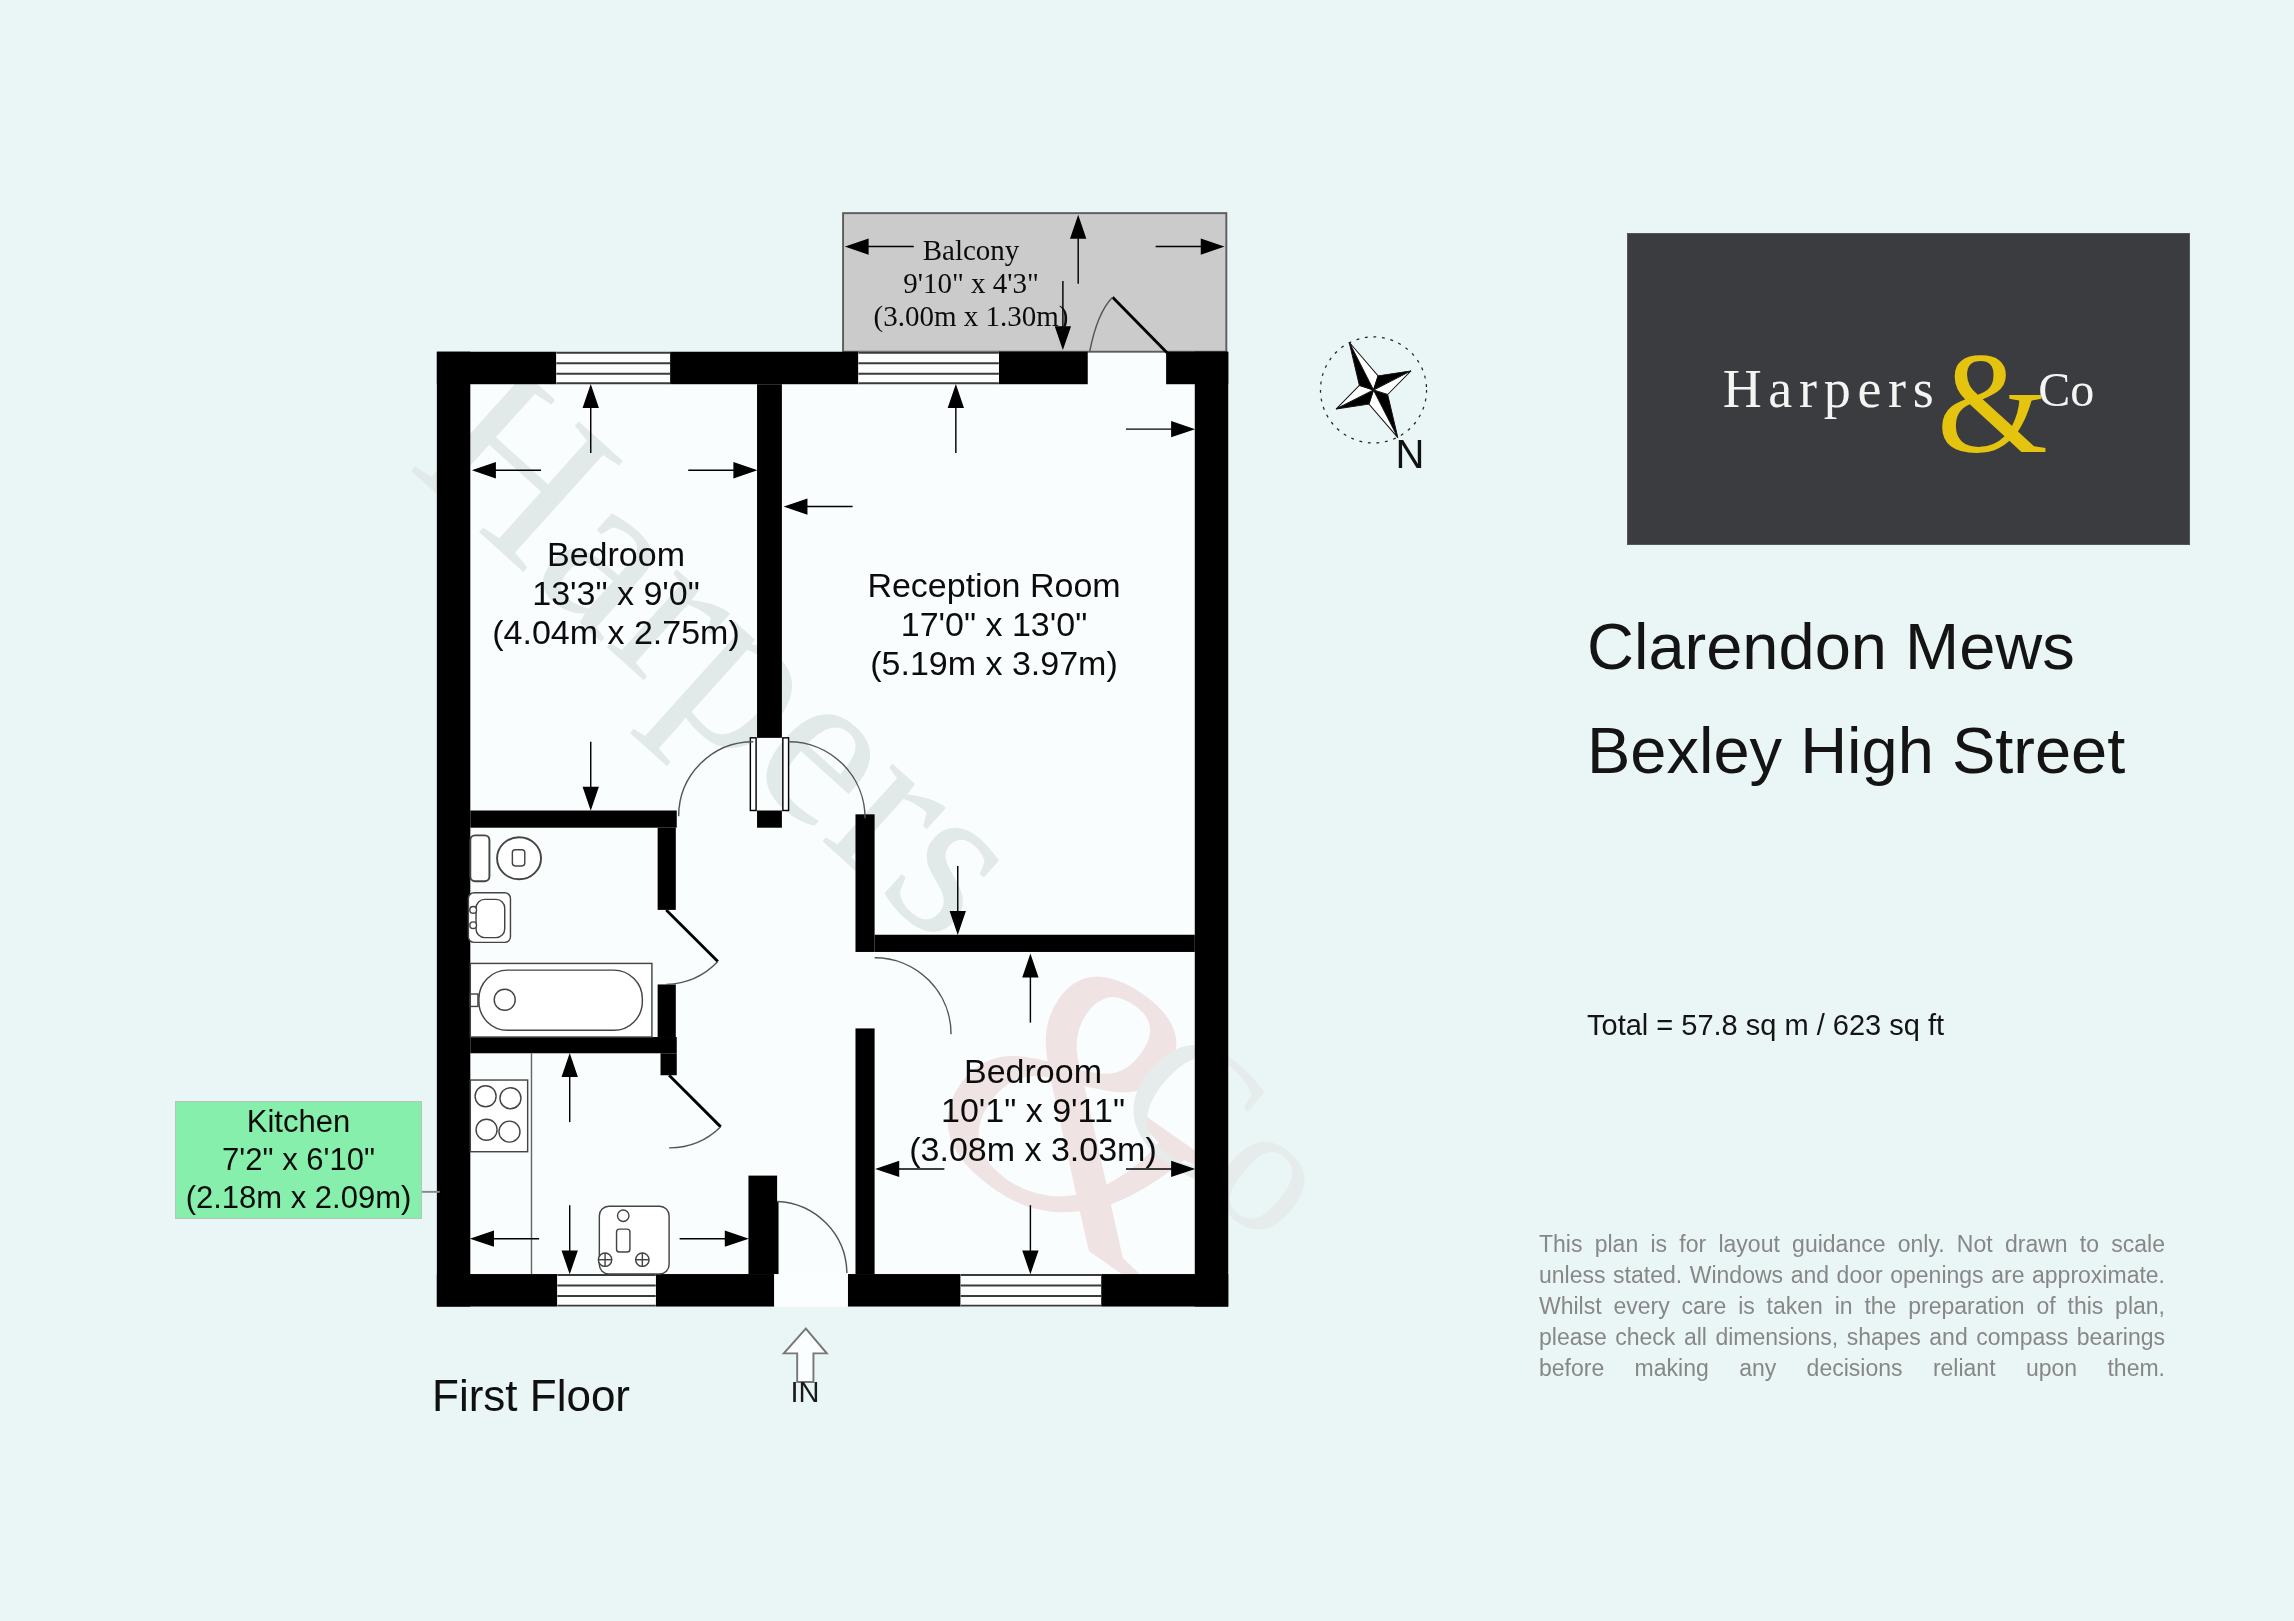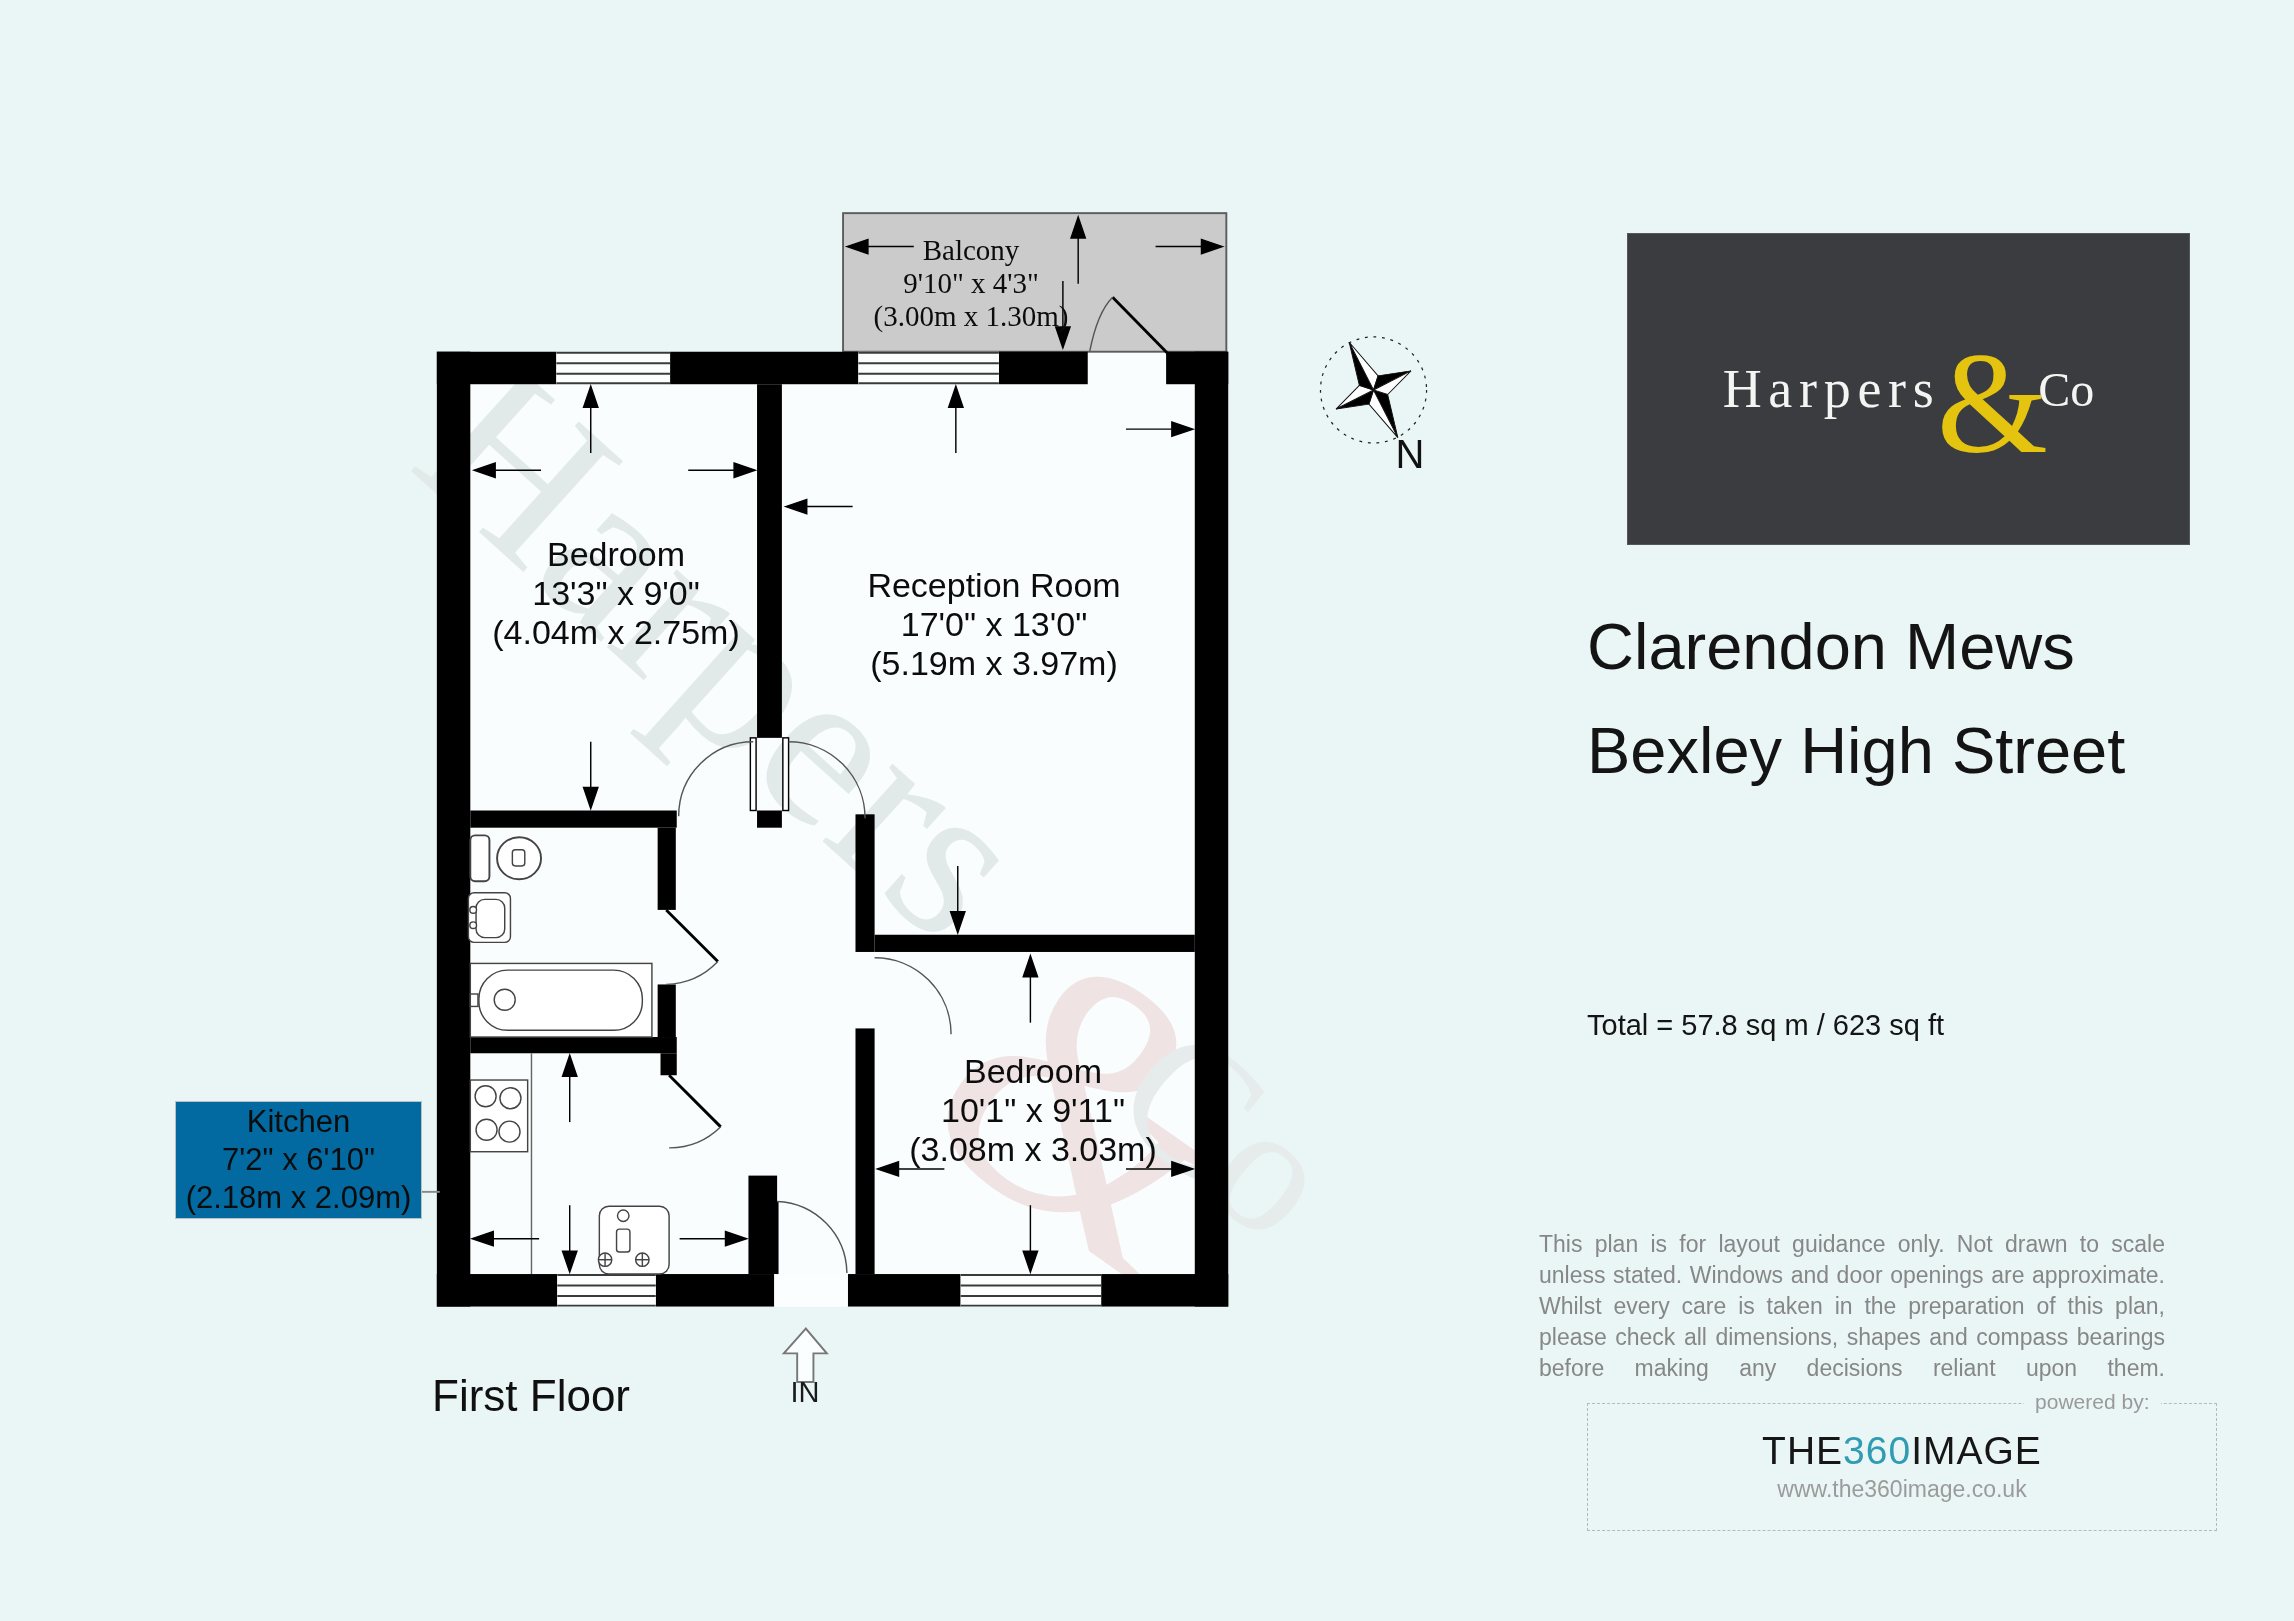--- a/index.html
+++ b/index.html
@@ -9,21 +9,21 @@
     font-family:"Liberation Sans", sans-serif;
     position:relative;overflow:hidden;
   }
   .page{position:absolute;inset:0;}
   svg.plan{position:absolute;left:0;top:0;}
   .lbl{position:absolute;text-align:center;color:#0c0c0c;}
   .room-label{font-size:34px;line-height:39px;white-space:nowrap;}
   .room-label.balcony{font-size:29px;line-height:33px;}
   .callout{
     position:absolute;left:175px;top:1101px;width:247px;height:118px;
-    background:#0369a1;border:1.9px solid #b9c2c1;
+    background:#86efac;border:1.9px solid #b9c2c1;
     font-size:31px;line-height:38px;text-align:center;color:#0c0c0c;
     padding-top:1px;box-sizing:border-box;white-space:nowrap;
   }
   .floor-title{position:absolute;left:432px;top:1371px;font-size:44px;color:#101010;}
   .in-label{position:absolute;left:780px;top:1376px;width:50px;text-align:center;font-size:29px;color:#1a1a1a;}
   .n-label{position:absolute;left:1388px;top:432px;width:44px;text-align:center;font-size:40px;color:#111;}
   
   .logo-box{
     position:absolute;left:1627px;top:233px;width:563px;height:312px;
     background:#3b3c40;border:1px solid #55565a;box-sizing:border-box;
@@ -287,22 +287,15 @@
 
 <div class="prop-title">
   <div>Clarendon Mews</div>
   <div>Bexley High Street</div>
 </div>
 
 <div class="area-total">Total = 57.8 sq m / 623 sq ft</div>
 
 <div class="disclaimer">This plan is for layout guidance only. Not drawn to scale unless stated. Windows and door openings are approximate. Whilst every care is taken in the preparation of this plan, please check all dimensions, shapes and compass bearings before making any decisions reliant upon them.</div>
 
-<div class="powered-box">
-  <span class="powered-label">powered by:</span>
-  <div class="brand-360">
-    <span>THE</span><span style="color:#2f9cb4;">360</span><span>IMAGE</span>
-  </div>
-  <div class="brand-url">www.the360image.co.uk</div>
-</div>
 
 </div>
 
 
 </body></html>

